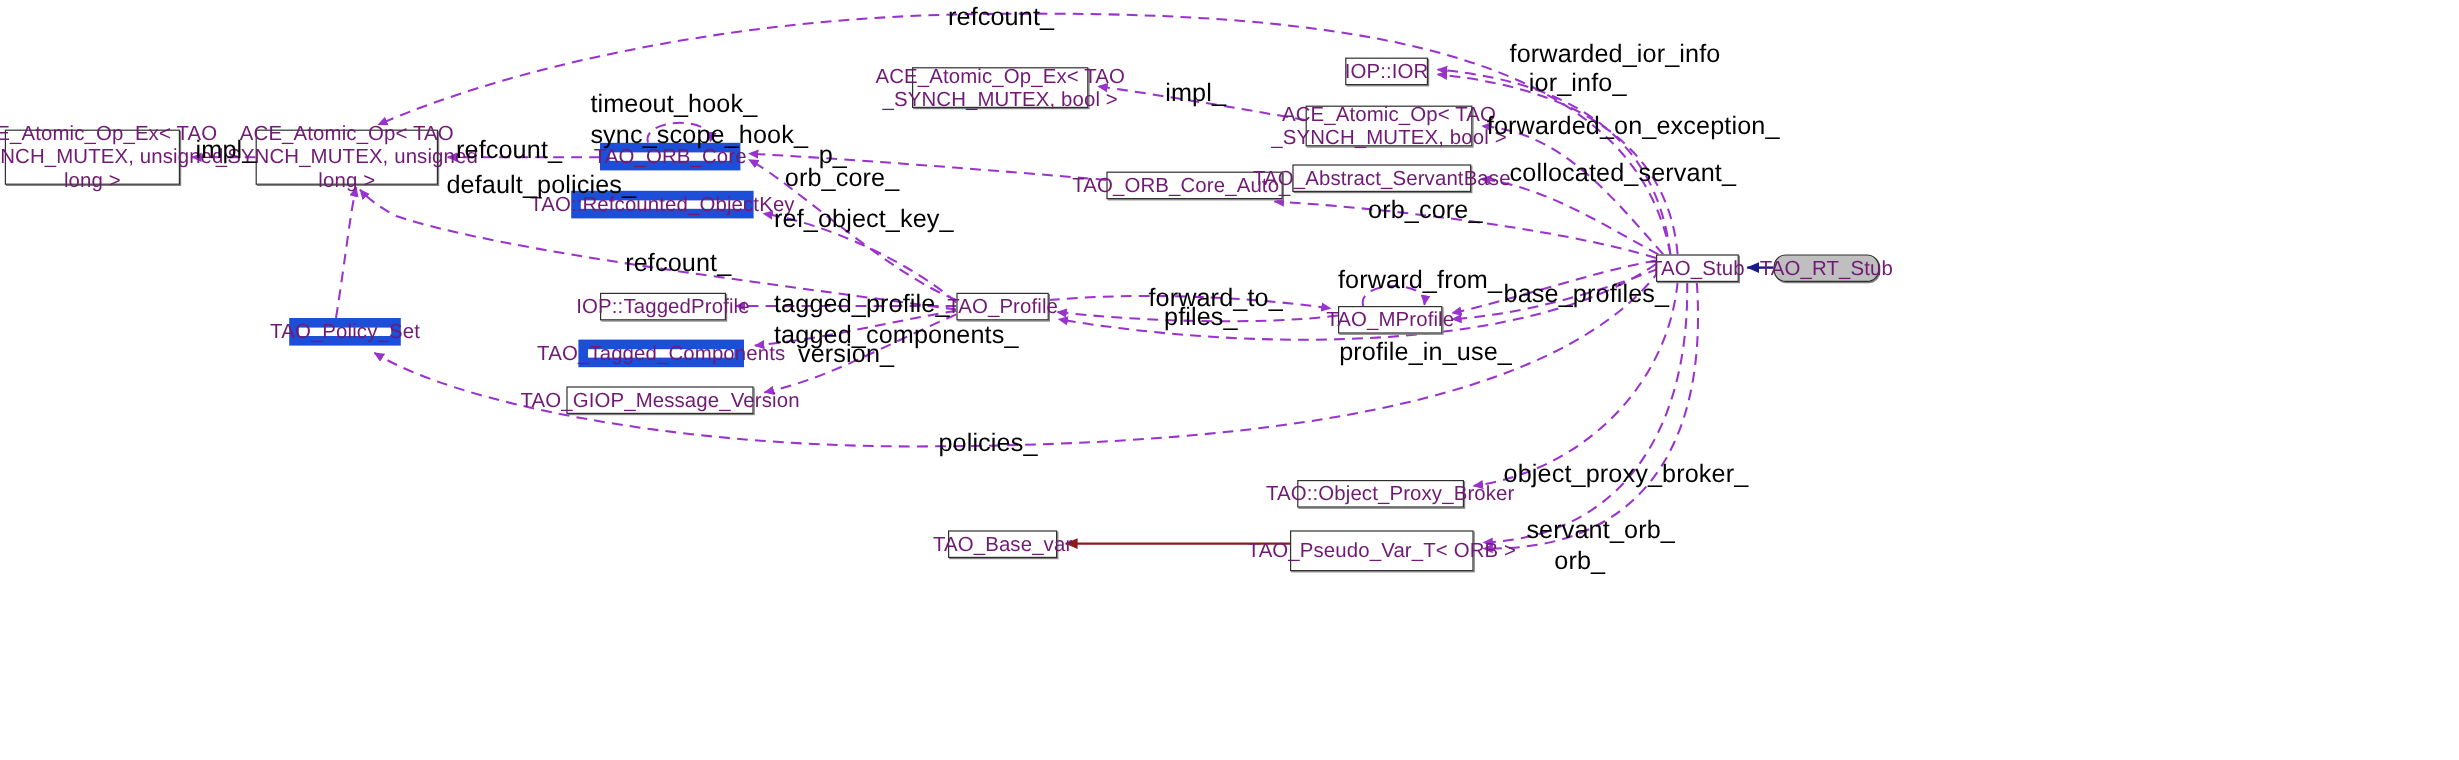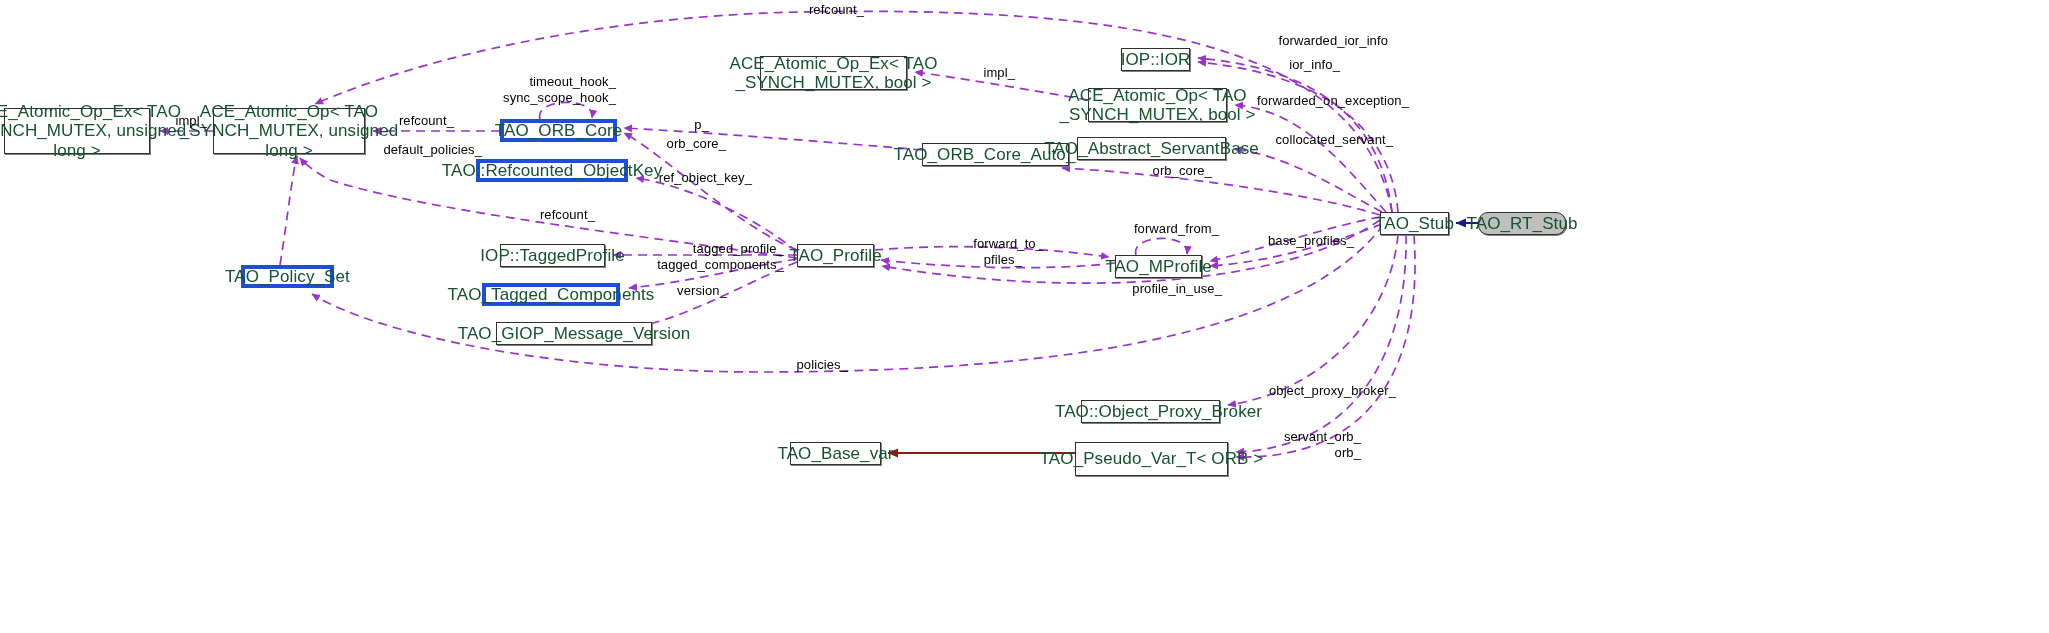--- a/index.html
+++ b/index.html
@@ -29,39 +29,39 @@
     position: absolute;
     box-sizing: border-box;
     background: #ffffff;
     border: 1px solid #303030;
     display: flex;
     align-items: center;
     justify-content: center;
     text-align: center;
     font-size: 17px;
     line-height: 1.12;
-    color: #14532d;
+    color: #701a75;
     white-space: pre;
     letter-spacing: 0.1px;
     box-shadow: 1px 1px 0 0 #808080;
   }
   .node.red {
-    border: 4px solid #1d4ed8;
+    border: 8px solid #1d4ed8;
     box-shadow: none;
   }
   .node.highlight {
     background: #bfbfbf;
     border: 1px solid #303030;
   }
   .edge-label {
     position: absolute;
-    font-size: 13px;
+    font-size: 21px;
     color: #000000;
     white-space: pre;
-    text-align: right;
+    text-align: center;
     line-height: 1.22;
     letter-spacing: 0.1px;
   }
 </style>
 </head>
 <body>
 
 <div id="diagram-root">
 
   <svg id="edge-layer" viewBox="0 0 2049 633" width="2049" height="633" xmlns="http://www.w3.org/2000/svg">
@@ -152,21 +152,21 @@
   <div class="node red" style="left:500px; top:119px; width:117px; height:23px;">TAO_ORB_Core</div>
 
   <div class="node red" style="left:476px; top:159px; width:152px; height:23px;">TAO::Refcounted_ObjectKey</div>
 
   <div class="node red" style="left:241px; top:265px; width:93px; height:23px;">TAO_Policy_Set</div>
 
   <div class="node" style="left:500px; top:244px; width:105px; height:23px;text-align:right;">IOP::TaggedProfile</div>
 
   <div class="node red" style="left:482px; top:283px; width:138px; height:23px;">TAO_Tagged_Components</div>
 
-  <div class="node" style="left:496px; top:322px; width:156px; height:23px;">TAO_GIOP_Message_Version</div>
+  <div class="node" style="left:472px; top:322px; width:156px; height:23px;">TAO_GIOP_Message_Version</div>
 
   <div class="node" style="left:797px; top:244px; width:77px; height:23px;">TAO_Profile</div>
 
   <div class="node" style="left:760px; top:56px; width:147px; height:34px;">ACE_Atomic_Op_Ex&lt; TAO
 _SYNCH_MUTEX, bool &gt;</div>
 
   <div class="node" style="left:922px; top:143px; width:147px; height:23px;">TAO_ORB_Core_Auto_Ptr</div>
 
   <div class="node" style="left:1088px; top:88px; width:139px; height:34px;">ACE_Atomic_Op&lt; TAO
 _SYNCH_MUTEX, bool &gt;</div>

